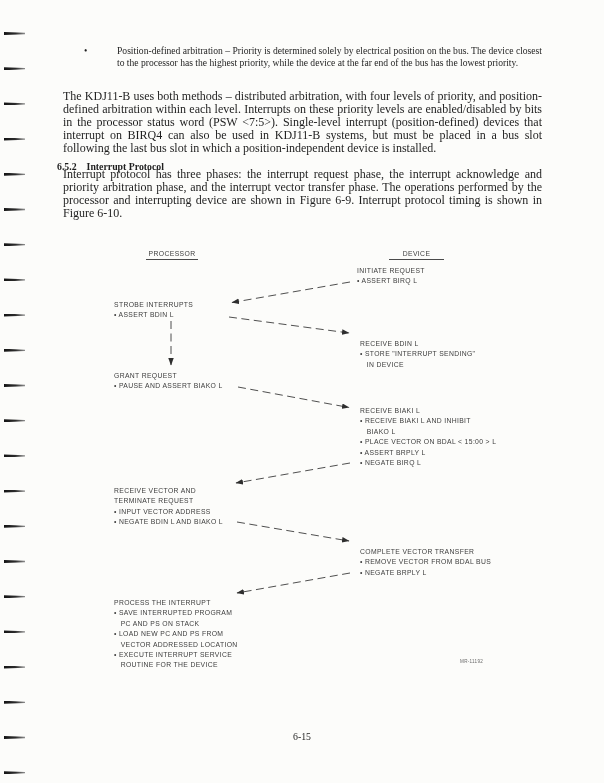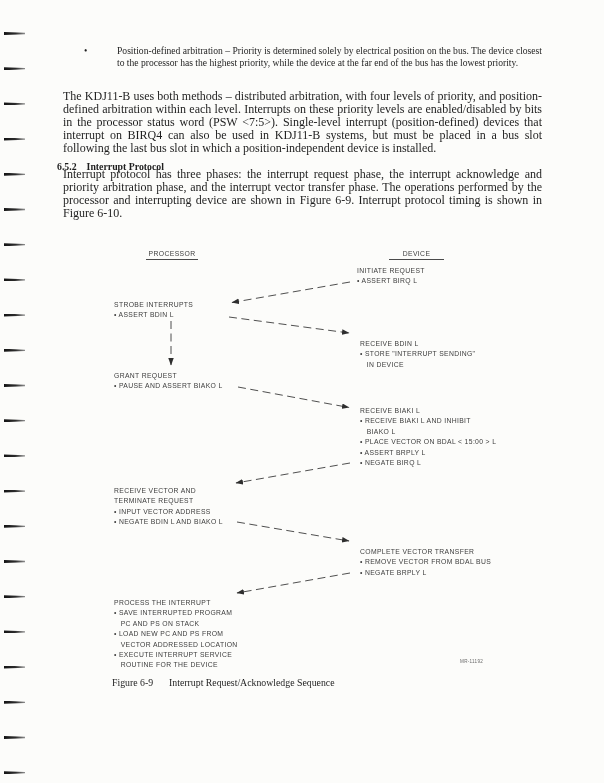--- a/index.html
+++ b/index.html
@@ -165,17 +165,15 @@
       </div>
     <div class="step s-d4">
         <div>COMPLETE VECTOR TRANSFER</div>
         <div>• REMOVE VECTOR FROM BDAL BUS</div>
         <div>• NEGATE BRPLY L</div>
       </div>
 
     <div class="artcode">MR-11192</div>
   </div>
 
-  <div class="caption">
-    <span>Figure 6-9</span><span class="cap-title">Interrupt Request/Acknowledge Sequence</span>
-  </div>
 
+  <div class="pageno">6-15</div>
 </div>
 
 </body></html>

